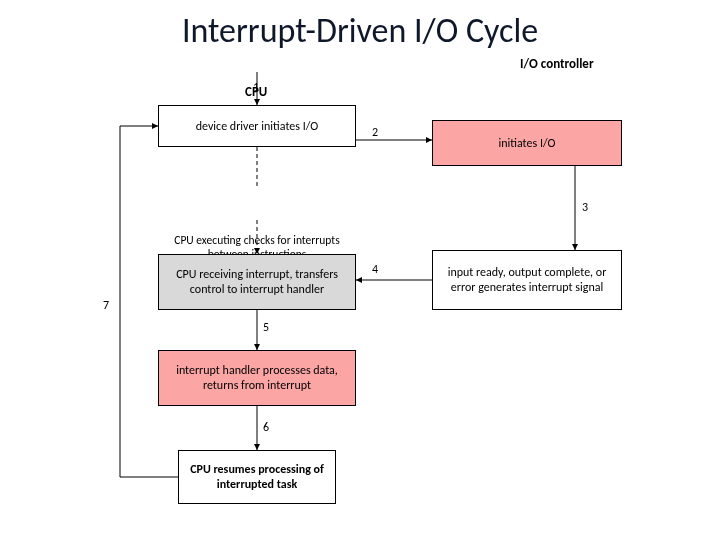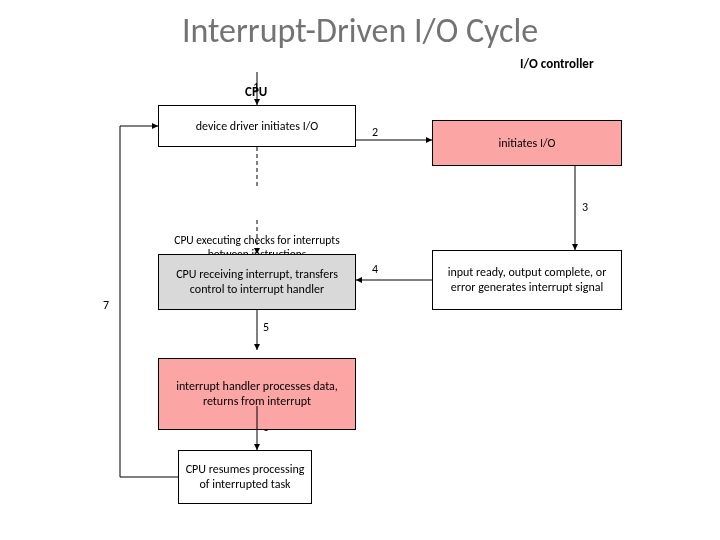--- a/index.html
+++ b/index.html
@@ -11,21 +11,21 @@
     background: #fff;
     position: relative;
   }
   .title {
     position: absolute;
     top: 10px;
     left: 0;
     width: 720px;
     text-align: center;
     font-size: 34px;
-    color: #737373;
+    color: #0f172a;
     font-weight: 400;
   }
   .box {
     position: absolute;
     border: 1px solid #000;
     font-size: 12px;
     text-align: center;
     display: flex;
     align-items: center;
     justify-content: center;
@@ -77,23 +77,23 @@
 <div class="lbl" style="left:263px; top:320px;">5</div>
 <div class="lbl" style="left:263px; top:420px;">6</div>
 <div class="lbl" style="left:103px; top:298px;">7</div>
 
 <div class="box" style="left:158px; top:105px; width:198px; height:42px;">device driver initiates I/O</div>
 
 <div class="txt" style="left:155px; top:190px; width:204px;">CPU executing checks for interrupts between instructions</div>
 
 <div class="box gray" style="left:158px; top:254px; width:198px; height:56px;">CPU receiving interrupt, transfers control to interrupt handler</div>
 
-<div class="box blue" style="left:158px; top:350px; width:198px; height:72px;margin-top:8px;">interrupt handler processes data, returns from interrupt</div>
+<div class="box blue" style="left:158px; top:350px; width:198px; height:56px;">interrupt handler processes data, returns from interrupt</div>
 
-<div class="box" style="left:178px; top:450px; width:134px; height:54px;">CPU resumes processing of interrupted task</div>
+<div class="box" style="left:178px; top:450px; width:158px; height:54px;font-weight:bold;">CPU resumes processing of interrupted task</div>
 
 <div class="box blue" style="left:432px; top:120px; width:190px; height:46px;">initiates I/O</div>
 
 <div class="box" style="left:432px; top:250px; width:190px; height:60px;">input ready, output complete, or error generates interrupt signal</div>
 
 <svg class="wires">
   <defs>
     <marker id="arr" markerWidth="8" markerHeight="8" refX="6" refY="3" orient="auto">
       <path d="M0,0 L6,3 L0,6 Z" fill="#000"></path>
     </marker>

